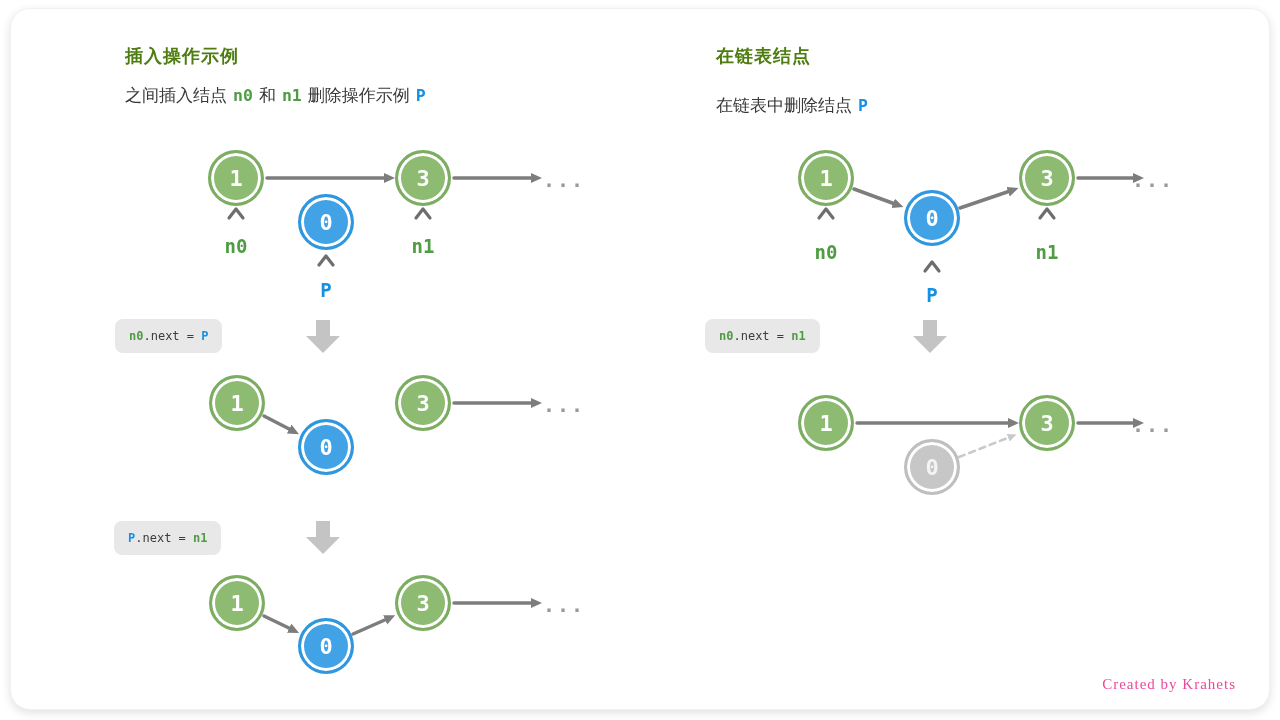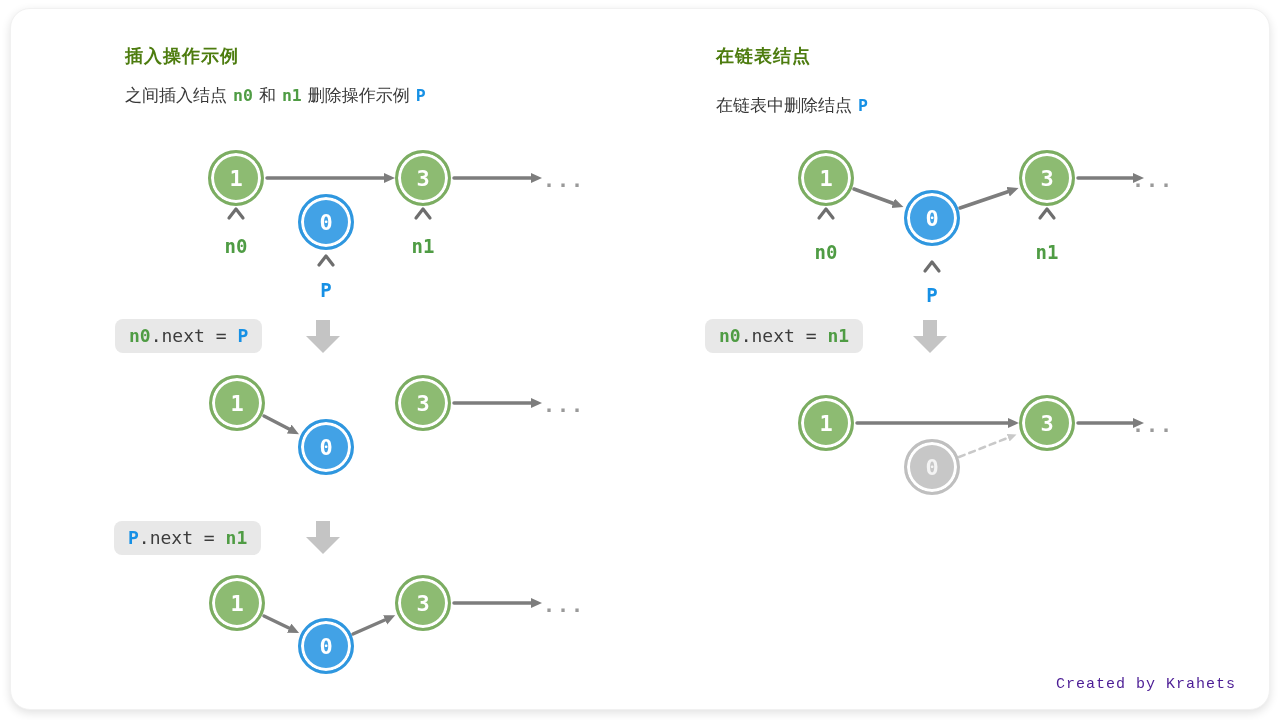--- a/index.html
+++ b/index.html
@@ -29,21 +29,21 @@
   }
   .subtitle .tok, .codebox .tok{
     font-family:"DejaVu Sans Mono",monospace;font-weight:bold;
   }
   .subtitle .tok{margin:0 6px;font-size:16.5px;}
   .tok.g{color:var(--green-text);}
   .tok.b{color:var(--blue-text);}
   .codebox{
     position:absolute;height:34px;line-height:34px;background:var(--code-bg);
     border-radius:8px;padding:0 14px;white-space:pre;
-    font-family:"DejaVu Sans Mono",monospace;font-size:18px;color:#3C3C3C;
+    font-family:"DejaVu Sans Mono",monospace;font-size:12px;color:#3C3C3C;
   }
   .node{
     position:absolute;width:50px;height:50px;border-radius:50%;
     transform:translate(-50%,-50%);
     display:flex;align-items:center;justify-content:center;
     font-family:"DejaVu Sans Mono",monospace;font-weight:bold;font-size:22px;color:#ffffff;
     border:3px solid;box-shadow:inset 0 0 0 3px #ffffff;
   }
   .node.green{background:var(--green-fill);border-color:var(--green-border);}
   .node.blue{background:var(--blue-fill);border-color:var(--blue-border);}
@@ -54,21 +54,21 @@
   }
   .ptr-label.g{color:var(--green-text);}
   .ptr-label.b{color:var(--blue-text);}
   .ellipsis{
     position:absolute;transform:translate(-50%,-50%);
     font-family:"DejaVu Sans Mono",monospace;font-weight:bold;font-size:20px;
     color:#9A9A9A;letter-spacing:2px;
   }
   .watermark{
     position:absolute;right:44px;top:676px;
-    font-family:Liberation Mono, monospace;font-size:15px;color:#4c1d95;letter-spacing:1px;
+    font-family:Liberation Serif, serif;font-size:15px;color:#ec4899;letter-spacing:1px;
   }
 </style>
 </head>
 <body>
 
 <div class="card"></div>
 
 <svg class="overlay" viewBox="0 0 1280 720">
   <defs>
     <marker id="ah" markerUnits="userSpaceOnUse" markerWidth="14" markerHeight="12" refX="2" refY="5" orient="auto">

